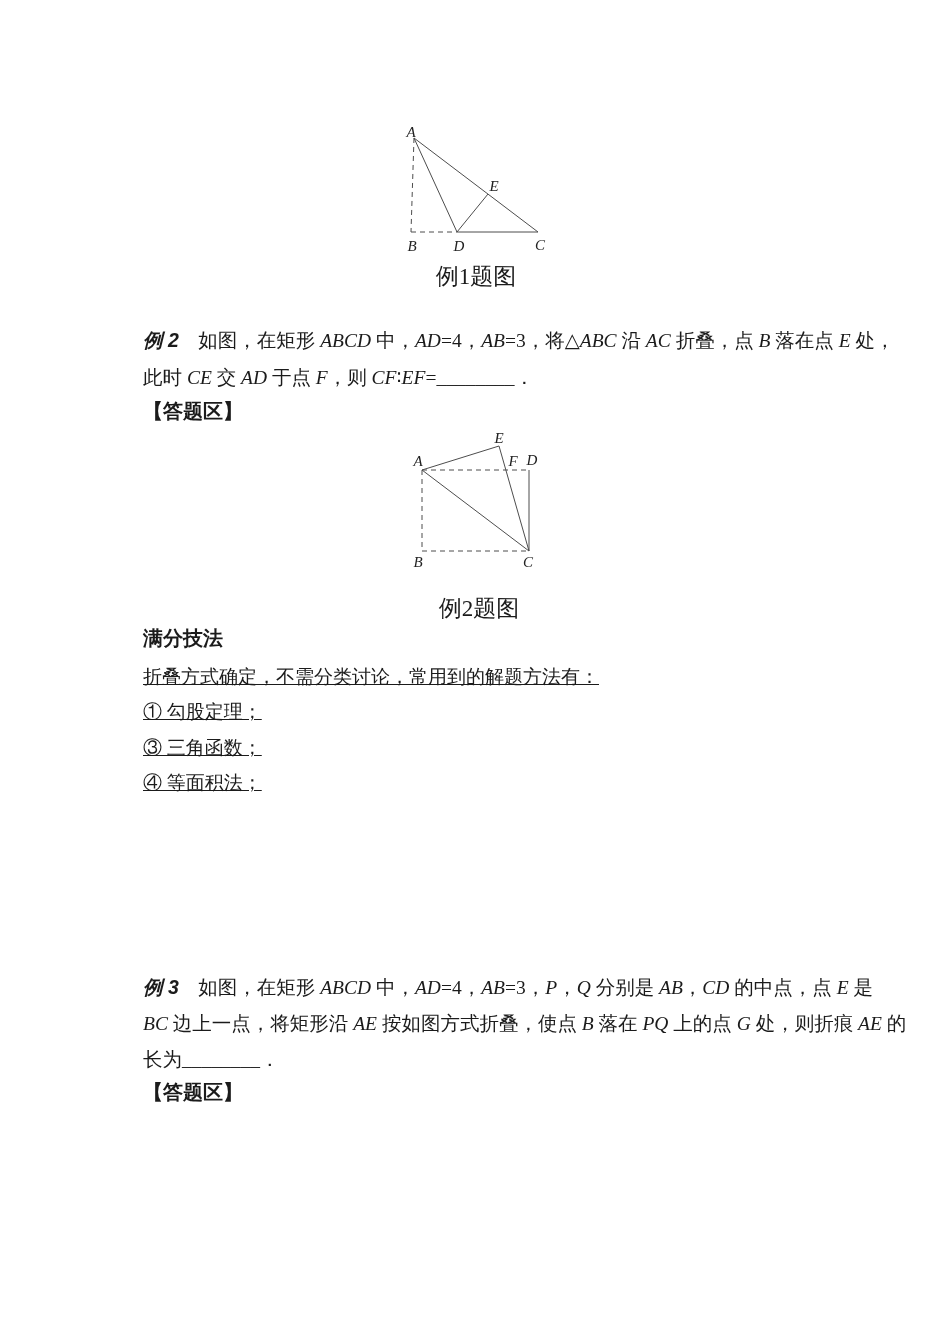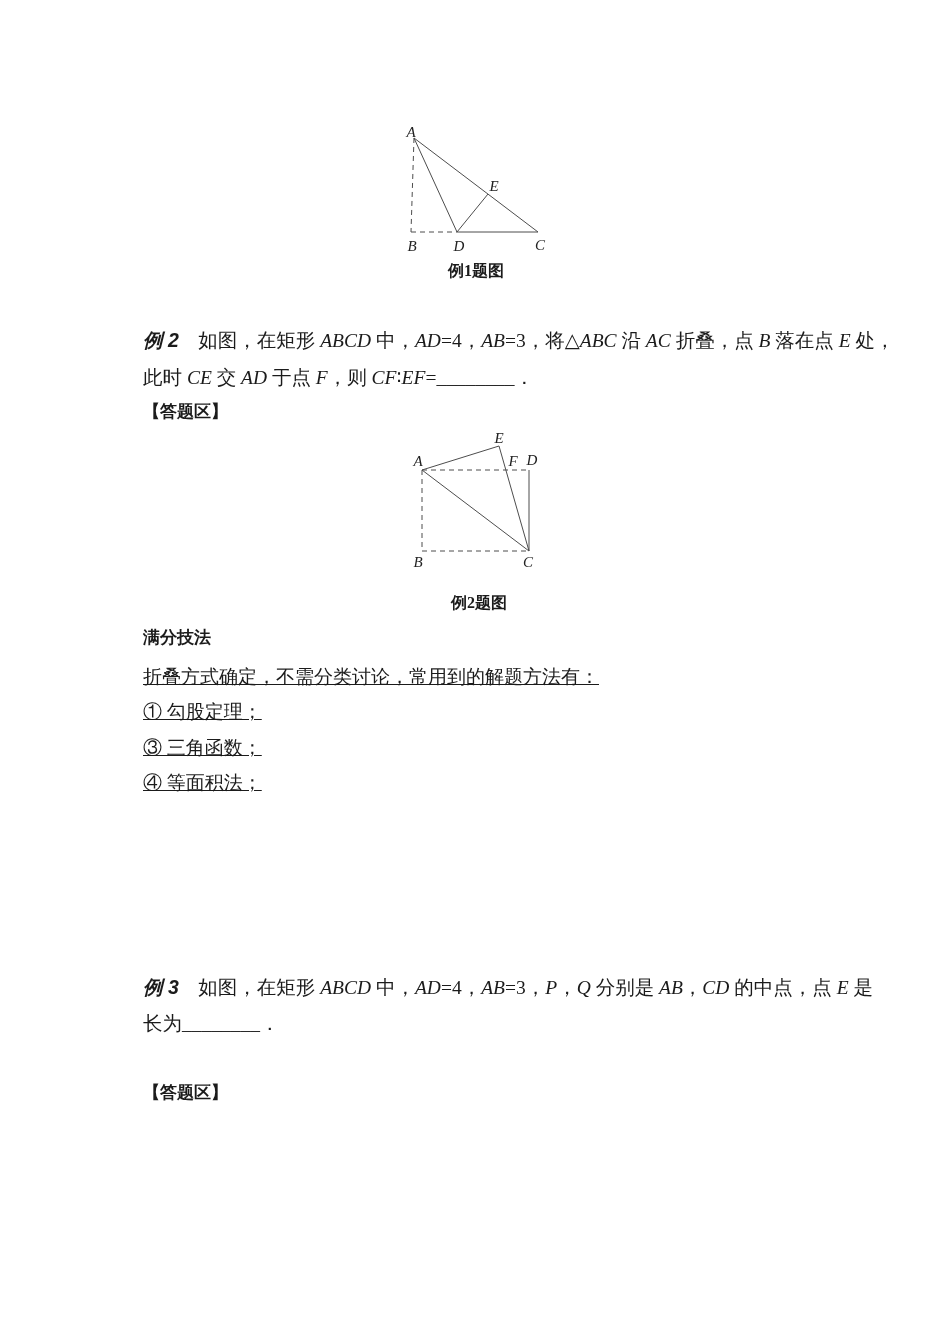--- a/index.html
+++ b/index.html
@@ -10,23 +10,23 @@
   }
   .abs{position:absolute;}
   .para{font-size:19.5px;}
   .tline{white-space:nowrap;}
   .p2 .tline{line-height:37px;}
   .p3 .tline{line-height:36px;}
   .var{font-style:italic;font-family:"Liberation Serif","DejaVu Serif",serif;}
   .bold-label{font-family:"Liberation Sans","DejaVu Sans",sans-serif;font-weight:700;font-style:italic;}
   .sans-bold{
     font-family:"Liberation Sans","DejaVu Sans",sans-serif;
-    font-weight:700;font-size:17px;line-height:23px;white-space:nowrap;
+    font-weight:700;font-size:20px;line-height:23px;white-space:nowrap;
   }
-  .caption{font-size:16px;text-align:center;white-space:nowrap;font-weight:bold;}
+  .caption{font-size:23px;text-align:center;white-space:nowrap;}
   .tech-body{font-size:19px;line-height:35.4px;text-decoration:underline;}
   .tech-body .tline{white-space:nowrap;}
   svg.figure{overflow:visible;}
   svg .edge{stroke:#4d4d4d;stroke-width:1;fill:none;}
   svg .edge.dashed{stroke-dasharray:5 4;}
   svg .vlabel{
     font-family:"Liberation Serif","DejaVu Serif",serif;
     font-style:italic;font-size:15px;fill:#222222;text-anchor:middle;
   }
 </style>
@@ -77,18 +77,19 @@
   <div class="sans-bold abs" style="left:143px;top:628px;line-height:20px;">满分技法</div>
   <div class="tech-body abs" style="left:143px;top:659px;">
     <div class="tline">折叠方式确定，不需分类讨论，常用到的解题方法有：</div>
     <div class="tline">① 勾股定理；</div>
     <div class="tline">③ 三角函数；</div>
     <div class="tline">④ 等面积法；</div>
   </div>
 
   <div class="para p3 abs" style="left:143px;top:969px;">
     <div class="tline"><span class="bold-label">例 3</span><span>　如图，在矩形 </span><span class="var">ABCD</span><span> 中，</span><span class="var">AD</span><span>=4，</span><span class="var">AB</span><span>=3，</span><span class="var">P</span><span>，</span><span class="var">Q</span><span> 分别是 </span><span class="var">AB</span><span>，</span><span class="var">CD</span><span> 的中点，点 </span><span class="var">E</span><span> 是</span></div>
+    <div class="tline"><span class="var">BC</span><span> 边上一点，将矩形沿 </span><span class="var">AE</span><span> 按如图方式折叠，使点 </span><span class="var">B</span><span> 落在 </span><span class="var">PQ</span><span> 上的点 </span><span class="var">G</span><span> 处，则折痕 </span><span class="var">AE</span><span> 的</span></div>
     <div class="tline"><span>长为________．</span></div>
   </div>
 
   <div class="sans-bold abs" style="left:143px;top:1081px;">【答题区】</div>
 
 </div>
 
 </body></html>

